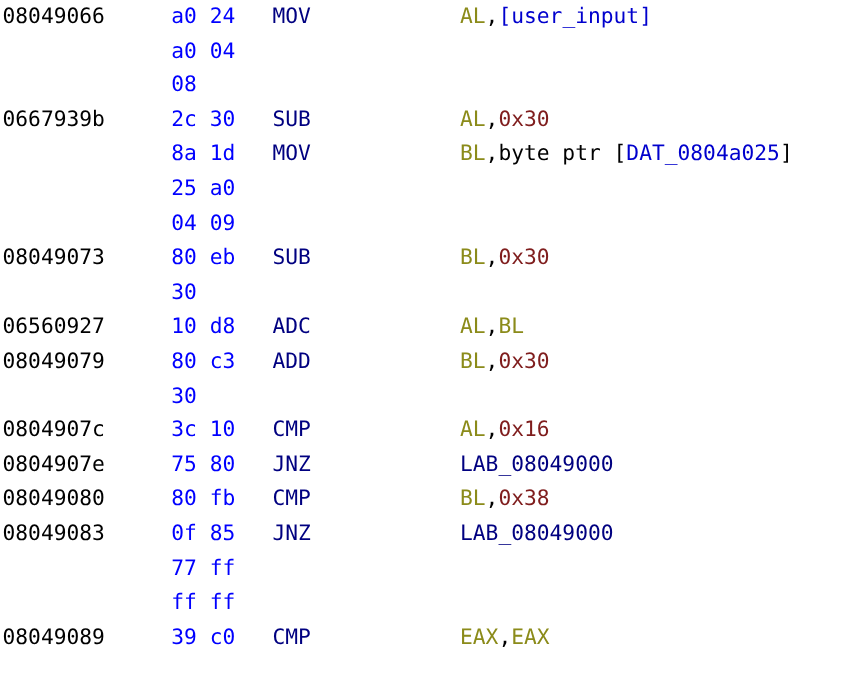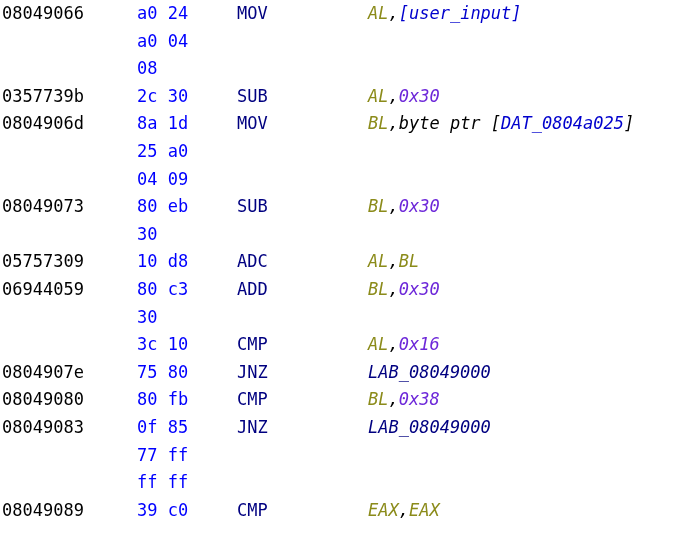--- a/index.html
+++ b/index.html
@@ -32,49 +32,49 @@
 
   .col {
     position: absolute;
     top: 0;
     white-space: pre;
   }
 
   
   .col-address  { left: 2px;   }
   .col-bytes    { left: 105px; margin-left: 32px; }
-  .col-mnemonic { left: 218px; margin-left: 19px; }
-  .col-operands { left: 368px; font-style: italic; }
+  .col-mnemonic { left: 218px; }
+  .col-operands { left: 368px; }
 
   
   .t-address   { color: #000000; }
   .t-bytes     { color: #0000ff; }
   .t-mnemonic  { color: #000080; }
   .t-register  { color: #8b8b1a; }
-  .t-constant  { color: #6d28d9; }
+  .t-constant  { color: #7f1d1d; }
   .t-symbol    { color: #0000cd; }
   .t-label     { color: #000080; }
   .t-plain     { color: #000000; }
 </style>
 </head>
 <body>
 
 <div id="listing">
     <div class="asm-line"><span class="col col-address t-address">08049066</span><span class="col col-bytes t-bytes">a0 24</span><span class="col col-mnemonic t-mnemonic">MOV</span><span class="col col-operands"><span class="t-register">AL</span><span class="t-plain">,</span><span class="t-symbol">[user_input]</span></span></div>
     <div class="asm-line"><span class="col col-address t-address"></span><span class="col col-bytes t-bytes">a0 04</span><span class="col col-mnemonic t-mnemonic"></span><span class="col col-operands"></span></div>
     <div class="asm-line"><span class="col col-address t-address"></span><span class="col col-bytes t-bytes">08</span><span class="col col-mnemonic t-mnemonic"></span><span class="col col-operands"></span></div>
-    <div class="asm-line"><span class="col col-address t-address">0357739b</span><span class="col col-bytes t-bytes">2c 30</span><span class="col col-mnemonic t-mnemonic">SUB</span><span class="col col-operands"><span class="t-register">AL</span><span class="t-plain">,</span><span class="t-constant">0x30</span></span></div>
-    <div class="asm-line"><span class="col col-address t-address">0804906d</span><span class="col col-bytes t-bytes">8a 1d</span><span class="col col-mnemonic t-mnemonic">MOV</span><span class="col col-operands"><span class="t-register">BL</span><span class="t-plain">,byte ptr [</span><span class="t-symbol">DAT_0804a025</span><span class="t-plain">]</span></span></div>
+    <div class="asm-line"><span class="col col-address t-address">0667939b</span><span class="col col-bytes t-bytes">2c 30</span><span class="col col-mnemonic t-mnemonic">SUB</span><span class="col col-operands"><span class="t-register">AL</span><span class="t-plain">,</span><span class="t-constant">0x30</span></span></div>
+    <div class="asm-line"><span class="col col-bytes t-bytes">8a 1d</span><span class="col col-mnemonic t-mnemonic">MOV</span><span class="col col-operands"><span class="t-register">BL</span><span class="t-plain">,byte ptr [</span><span class="t-symbol">DAT_0804a025</span><span class="t-plain">]</span></span></div>
     <div class="asm-line"><span class="col col-address t-address"></span><span class="col col-bytes t-bytes">25 a0</span><span class="col col-mnemonic t-mnemonic"></span><span class="col col-operands"></span></div>
     <div class="asm-line"><span class="col col-address t-address"></span><span class="col col-bytes t-bytes">04 09</span><span class="col col-mnemonic t-mnemonic"></span><span class="col col-operands"></span></div>
     <div class="asm-line"><span class="col col-address t-address">08049073</span><span class="col col-bytes t-bytes">80 eb</span><span class="col col-mnemonic t-mnemonic">SUB</span><span class="col col-operands"><span class="t-register">BL</span><span class="t-plain">,</span><span class="t-constant">0x30</span></span></div>
     <div class="asm-line"><span class="col col-address t-address"></span><span class="col col-bytes t-bytes">30</span><span class="col col-mnemonic t-mnemonic"></span><span class="col col-operands"></span></div>
-    <div class="asm-line"><span class="col col-address t-address">05757309</span><span class="col col-bytes t-bytes">10 d8</span><span class="col col-mnemonic t-mnemonic">ADC</span><span class="col col-operands"><span class="t-register">AL</span><span class="t-plain">,</span><span class="t-register">BL</span></span></div>
-    <div class="asm-line"><span class="col col-address t-address">06944059</span><span class="col col-bytes t-bytes">80 c3</span><span class="col col-mnemonic t-mnemonic">ADD</span><span class="col col-operands"><span class="t-register">BL</span><span class="t-plain">,</span><span class="t-constant">0x30</span></span></div>
+    <div class="asm-line"><span class="col col-address t-address">06560927</span><span class="col col-bytes t-bytes">10 d8</span><span class="col col-mnemonic t-mnemonic">ADC</span><span class="col col-operands"><span class="t-register">AL</span><span class="t-plain">,</span><span class="t-register">BL</span></span></div>
+    <div class="asm-line"><span class="col col-address t-address">08049079</span><span class="col col-bytes t-bytes">80 c3</span><span class="col col-mnemonic t-mnemonic">ADD</span><span class="col col-operands"><span class="t-register">BL</span><span class="t-plain">,</span><span class="t-constant">0x30</span></span></div>
     <div class="asm-line"><span class="col col-address t-address"></span><span class="col col-bytes t-bytes">30</span><span class="col col-mnemonic t-mnemonic"></span><span class="col col-operands"></span></div>
-    <div class="asm-line"><span class="col col-bytes t-bytes">3c 10</span><span class="col col-mnemonic t-mnemonic">CMP</span><span class="col col-operands"><span class="t-register">AL</span><span class="t-plain">,</span><span class="t-constant">0x16</span></span></div>
+    <div class="asm-line"><span class="col col-address t-address">0804907c</span><span class="col col-bytes t-bytes">3c 10</span><span class="col col-mnemonic t-mnemonic">CMP</span><span class="col col-operands"><span class="t-register">AL</span><span class="t-plain">,</span><span class="t-constant">0x16</span></span></div>
     <div class="asm-line"><span class="col col-address t-address">0804907e</span><span class="col col-bytes t-bytes">75 80</span><span class="col col-mnemonic t-mnemonic">JNZ</span><span class="col col-operands"><span class="t-label">LAB_08049000</span></span></div>
     <div class="asm-line"><span class="col col-address t-address">08049080</span><span class="col col-bytes t-bytes">80 fb</span><span class="col col-mnemonic t-mnemonic">CMP</span><span class="col col-operands"><span class="t-register">BL</span><span class="t-plain">,</span><span class="t-constant">0x38</span></span></div>
     <div class="asm-line"><span class="col col-address t-address">08049083</span><span class="col col-bytes t-bytes">0f 85</span><span class="col col-mnemonic t-mnemonic">JNZ</span><span class="col col-operands"><span class="t-label">LAB_08049000</span></span></div>
     <div class="asm-line"><span class="col col-address t-address"></span><span class="col col-bytes t-bytes">77 ff</span><span class="col col-mnemonic t-mnemonic"></span><span class="col col-operands"></span></div>
     <div class="asm-line"><span class="col col-address t-address"></span><span class="col col-bytes t-bytes">ff ff</span><span class="col col-mnemonic t-mnemonic"></span><span class="col col-operands"></span></div>
     <div class="asm-line"><span class="col col-address t-address">08049089</span><span class="col col-bytes t-bytes">39 c0</span><span class="col col-mnemonic t-mnemonic">CMP</span><span class="col col-operands"><span class="t-register">EAX</span><span class="t-plain">,</span><span class="t-register">EAX</span></span></div>
   </div>
 
 </body></html>

